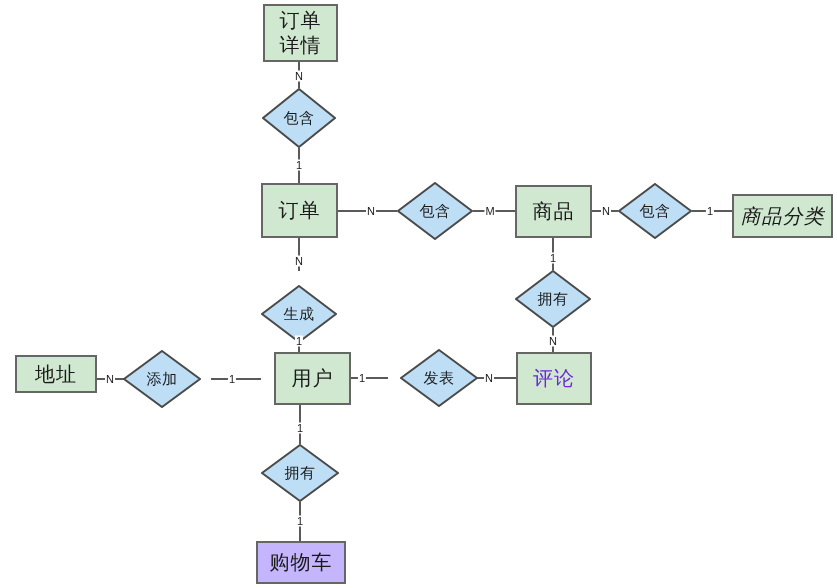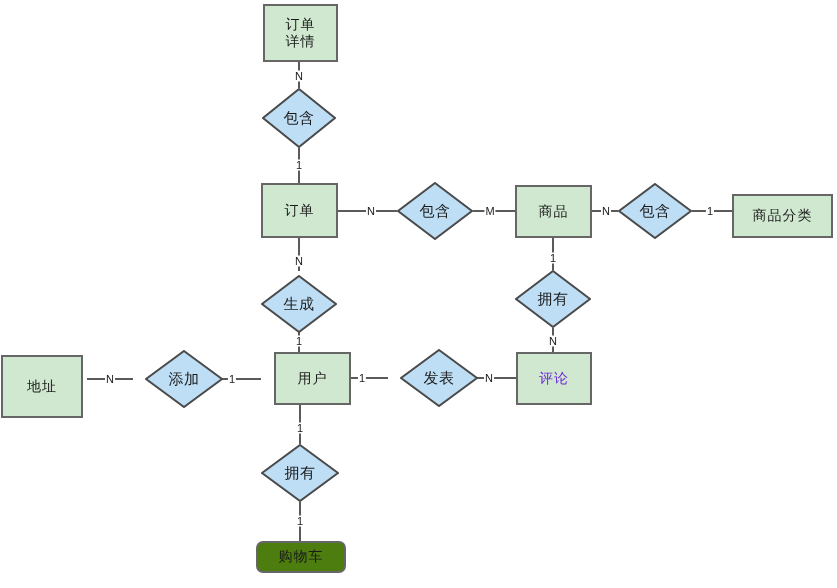--- a/index.html
+++ b/index.html
@@ -26,21 +26,21 @@
   .entity {
     position: absolute;
     box-sizing: border-box;
     background: #d0e8d0;
     border: 2px solid #666666;
     display: flex;
     align-items: center;
     justify-content: center;
     text-align: center;
     color: #1a1a1a;
-    font-size: 14px;
+    font-size: 20px;
     line-height: 1.25;
     letter-spacing: 1px;
     white-space: pre-line;
   }
   .rel {
     position: absolute;
     box-sizing: border-box;
     text-align: right;
   }
   .rel .dia {
@@ -119,37 +119,37 @@
         <div class="rel-label">包含</div>
       </div>
       <div class="rel" style="left: 618px; top: 183px; width: 74px; height: 56px;">
         <div class="dia">
           <svg viewBox="0 0 74 56" xmlns="http://www.w3.org/2000/svg">
             <polygon points="37,1 73,28 37,55 1,28" fill="#bedef5" stroke="#4a4a4a" stroke-width="2"></polygon>
           </svg>
         </div>
         <div class="rel-label">包含</div>
       </div>
-      <div class="rel" style="left: 261px; top: 275px; width: 76px; height: 58px;">
+      <div class="rel" style="left: 261px; top: 285px; width: 76px; height: 58px;">
         <div class="dia">
           <svg viewBox="0 0 76 58" xmlns="http://www.w3.org/2000/svg">
             <polygon points="38,1 75,29 38,57 1,29" fill="#bedef5" stroke="#4a4a4a" stroke-width="2"></polygon>
           </svg>
         </div>
         <div class="rel-label">生成</div>
       </div>
       <div class="rel" style="left: 515px; top: 270px; width: 76px; height: 58px;">
         <div class="dia">
           <svg viewBox="0 0 76 58" xmlns="http://www.w3.org/2000/svg">
             <polygon points="38,1 75,29 38,57 1,29" fill="#bedef5" stroke="#4a4a4a" stroke-width="2"></polygon>
           </svg>
         </div>
         <div class="rel-label">拥有</div>
       </div>
-      <div class="rel" style="left: 145px; top: 350px; width: 78px; height: 58px;">
+      <div class="rel" style="left: 123px; top: 350px; width: 78px; height: 58px;">
         <div class="dia">
           <svg viewBox="0 0 78 58" xmlns="http://www.w3.org/2000/svg">
             <polygon points="39,1 77,29 39,57 1,29" fill="#bedef5" stroke="#4a4a4a" stroke-width="2"></polygon>
           </svg>
         </div>
         <div class="rel-label">添加</div>
       </div>
       <div class="rel" style="left: 400px; top: 349px; width: 78px; height: 58px;">
         <div class="dia">
           <svg viewBox="0 0 78 58" xmlns="http://www.w3.org/2000/svg">
@@ -165,25 +165,25 @@
           </svg>
         </div>
         <div class="rel-label">拥有</div>
       </div>
     </div>
   <div id="entity-layer">
       <div class="entity" style="left: 263px; top: 4px; width: 75px; height: 58px; background: rgb(208, 232, 208); border-color: rgb(102, 102, 102); color: rgb(26, 26, 26);">订单
 详情</div>
       <div class="entity" style="left: 261px; top: 183px; width: 77px; height: 55px; background: rgb(208, 232, 208); border-color: rgb(102, 102, 102); color: rgb(26, 26, 26);">订单</div>
       <div class="entity" style="left: 515px; top: 185px; width: 77px; height: 53px; background: rgb(208, 232, 208); border-color: rgb(102, 102, 102); color: rgb(26, 26, 26);">商品</div>
-      <div class="entity" style="left: 732px; top: 194px; width: 101px; height: 44px; background: rgb(208, 232, 208); border-color: rgb(102, 102, 102); color: rgb(26, 26, 26);">商品分类</div>
-      <div class="entity" style="left: 1px; top: 355px; width: 82px; height: 63px; background: rgb(208, 232, 208); border-color: rgb(102, 102, 102); color: rgb(26, 26, 26);">地址</div>
+      <div class="entity" style="left: 732px; top: 194px; width: 101px; height: 44px; background: rgb(208, 232, 208); border-color: rgb(102, 102, 102); color: rgb(26, 26, 26); font-style: italic;">商品分类</div>
+      <div class="entity" style="left: 15px; top: 355px; width: 82px; height: 38px; background: rgb(208, 232, 208); border-color: rgb(102, 102, 102); color: rgb(26, 26, 26);">地址</div>
       <div class="entity" style="left: 274px; top: 352px; width: 77px; height: 53px; background: rgb(208, 232, 208); border-color: rgb(102, 102, 102); color: rgb(26, 26, 26);">用户</div>
       <div class="entity" style="left: 516px; top: 352px; width: 76px; height: 53px; background: rgb(208, 232, 208); border-color: rgb(102, 102, 102); color: #6d28d9;">评论</div>
-      <div class="entity" style="left: 256px; top: 541px; width: 90px; height: 32px; background: #4d7c0f; border-color: rgb(102, 102, 102); color: rgb(26, 26, 26); border-radius: 7px;">购物车</div>
+      <div class="entity" style="left: 256px; top: 541px; width: 90px; height: 43px; background: #c4b5fd; border-color: rgb(102, 102, 102); color: rgb(26, 26, 26);">购物车</div>
     </div>
   <div id="card-layer">
       <div class="card" style="left: 299px; top: 76px; color: rgb(26, 26, 26);">N</div>
       <div class="card" style="left: 299px; top: 165px; color: rgb(26, 26, 26);">1</div>
       <div class="card" style="left: 371px; top: 211px; color: rgb(26, 26, 26);">N</div>
       <div class="card" style="left: 490px; top: 211px; color: rgb(26, 26, 26);">M</div>
       <div class="card" style="left: 606px; top: 211px; color: rgb(26, 26, 26);">N</div>
       <div class="card" style="left: 710px; top: 211px; color: rgb(26, 26, 26);">1</div>
       <div class="card" style="left: 299px; top: 261px; color: rgb(26, 26, 26);">N</div>
       <div class="card" style="left: 299px; top: 341px; color: rgb(26, 26, 26);">1</div>

